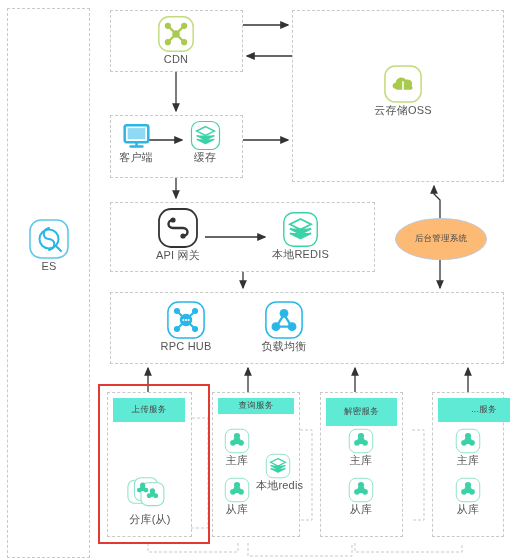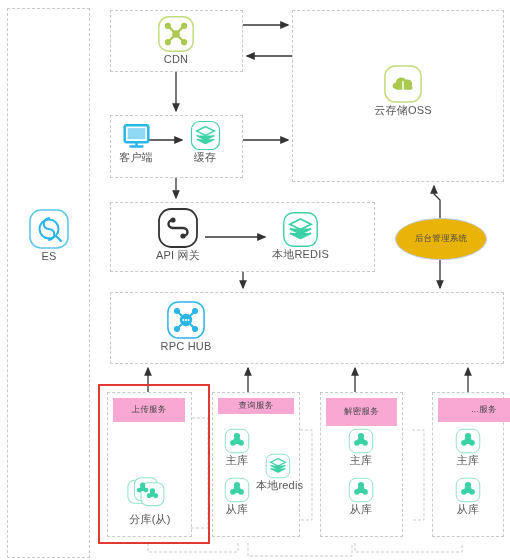--- a/index.html
+++ b/index.html
@@ -14,30 +14,30 @@
     box-sizing:border-box;
   }
   .node{position:absolute;text-align:center;}
   .node .lbl{
     font-size:11px;line-height:11px;color:#555;margin-top:1px;
     white-space:nowrap;letter-spacing:0.2px;
   }
   .icon{display:block;margin:0 auto;}
   .svgline{position:absolute;left:0;top:0;width:510px;height:560px;pointer-events:none;}
   .hdrbox{
-    position:absolute;background:#f9a8d4;border:0;box-sizing:border-box;
+    position:absolute;background:#5eead4;border:0;box-sizing:border-box;
     display:flex;align-items:center;justify-content:center;
     font-size:8.5px;color:#4a4a4a;letter-spacing:0.3px;
   }
   .redbox{
     position:absolute;border:2px solid #e03a32;box-sizing:border-box;background:transparent;
   }
   .ellipse{
     position:absolute;border:1px solid #b9c9dd;border-radius:50%;
-    background:#eab308;display:flex;align-items:center;justify-content:center;
+    background:#fdba74;display:flex;align-items:center;justify-content:center;
     font-size:8.5px;color:#4a4a4a;letter-spacing:0.2px;
   }
 </style>
 </head>
 <body>
 
 <div id="canvas">
 
   <div class="dbox" style="left:7px;top:8px;width:83px;height:550px;"></div>
 
@@ -85,21 +85,21 @@
     <g stroke="#c9c9c9" stroke-width="1" fill="none" stroke-dasharray="3,2">
       <path d="M148,543 L148,552 L238,552 L238,543"></path>
       <path d="M248,543 L248,556 L352,556 L352,543"></path>
       <path d="M355,543 L355,552 L462,552 L462,543"></path>
       <path d="M192,418 L208,418 L208,528 L190,528"></path>
       <path d="M300,430 L312,430 L312,520 L300,520"></path>
       <path d="M412,430 L424,430 L424,520 L412,520"></path>
     </g>
   </svg>
 
-  <div class="node" style="left:26px;top:208px;width:46px;">
+  <div class="node" style="left:26px;top:218px;width:46px;">
     <svg class="icon" width="42" height="42" viewBox="0 0 42 42">
       <rect x="2" y="2" width="38" height="38" rx="11" fill="#fff" stroke="#5fc8e8" stroke-width="1.6"></rect>
       <path d="M21 10 C14 12 14 20 21 21 C28 22 28 30 21 32" fill="none" stroke="#29b6e8" stroke-width="2" stroke-linecap="round"></path>
       <circle cx="21" cy="21" r="9.5" fill="none" stroke="#29b6e8" stroke-width="2"></circle>
       <path d="M28 28 L33 33" stroke="#29b6e8" stroke-width="2.2" stroke-linecap="round"></path>
     </svg>
     <div class="lbl">ES</div>
   </div>
 
   <div class="node" style="left:153px;top:15px;width:46px;">
@@ -177,20 +177,30 @@
       <circle cx="23.7" cy="21" r="1.1" fill="#fff"></circle>
       <circle cx="11.5" cy="11.5" r="3.2" fill="#29b6e8"></circle>
       <circle cx="30.5" cy="11.5" r="3.2" fill="#29b6e8"></circle>
       <circle cx="11.5" cy="30.5" r="3.2" fill="#29b6e8"></circle>
       <circle cx="30.5" cy="30.5" r="3.2" fill="#29b6e8"></circle>
       <path d="M13.8 13.8 L16.5 16.5 M28.2 13.8 L25.5 16.5 M13.8 28.2 L16.5 25.5 M28.2 28.2 L25.5 25.5" stroke="#29b6e8" stroke-width="2.2" stroke-linecap="round"></path>
     </svg>
     <div class="lbl">RPC HUB</div>
   </div>
 
+  <div class="node" style="left:258px;top:300px;width:52px;">
+    <svg class="icon" width="40" height="40" viewBox="0 0 42 42">
+      <rect x="2" y="2" width="38" height="38" rx="11" fill="#fff" stroke="#29b6e8" stroke-width="1.6"></rect>
+      <path d="M21 15 L13 28 M21 15 L29 28 M13 28 L29 28" stroke="#29b6e8" stroke-width="2.4"></path>
+      <circle cx="21" cy="14" r="4.6" fill="#29b6e8"></circle>
+      <circle cx="12.5" cy="28" r="4.6" fill="#29b6e8"></circle>
+      <circle cx="29.5" cy="28" r="4.6" fill="#29b6e8"></circle>
+    </svg>
+    <div class="lbl">负载均衡</div>
+  </div>
 
 
   <div class="dbox" style="left:107px;top:392px;width:85px;height:145px;"></div>
   <div class="redbox" style="left:98px;top:384px;width:112px;height:160px;"></div>
   <div class="hdrbox" style="left:113px;top:398px;width:72px;height:24px;">
     <span>上传服务</span>
   </div>
   <div class="node" style="left:124px;top:477px;width:52px;">
     <svg class="icon" width="46" height="36" viewBox="0 0 56 44">
       <rect x="1" y="4" width="28" height="28" rx="8" fill="#fff" stroke="#8fe3c8" stroke-width="1.3"></rect>

